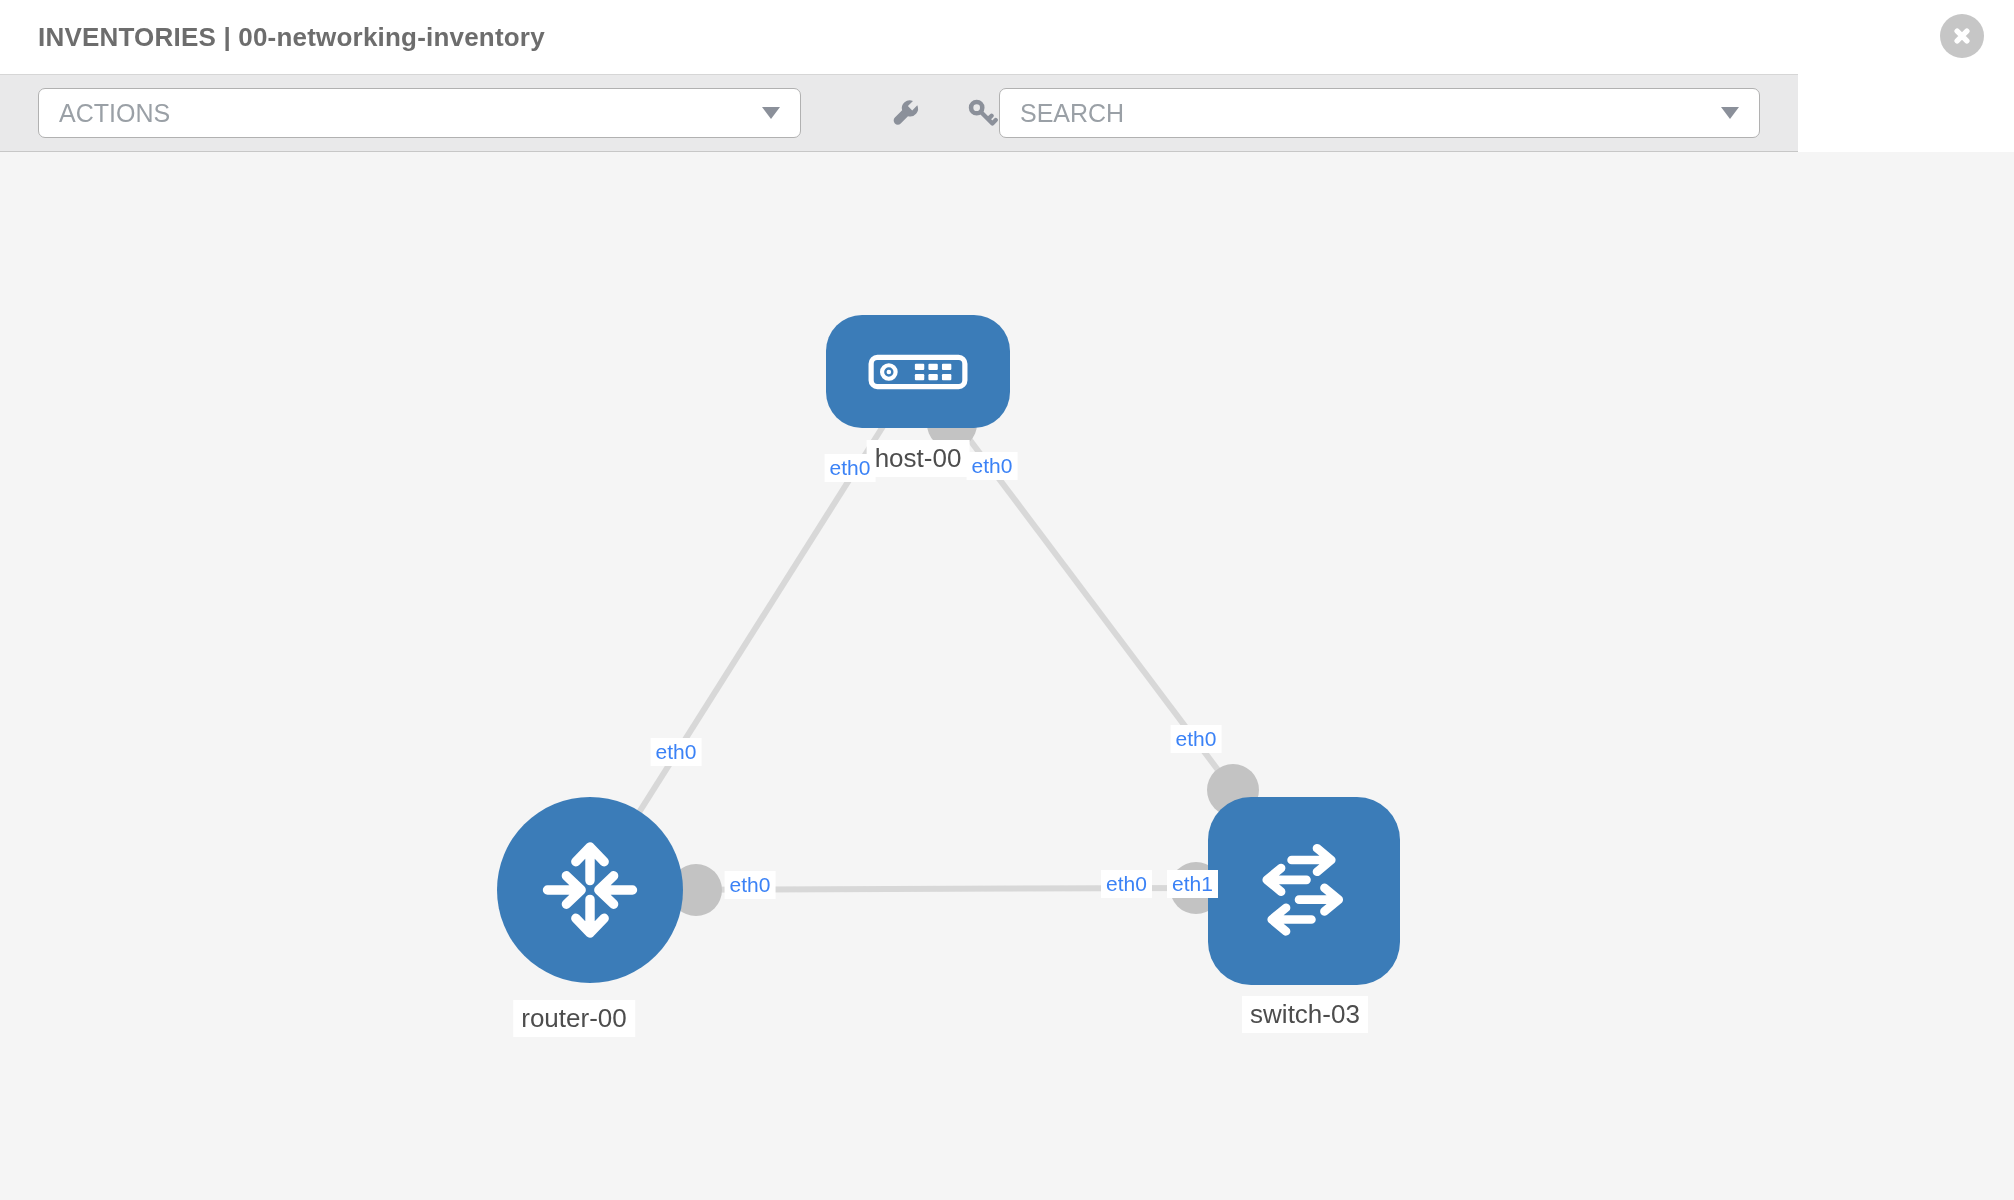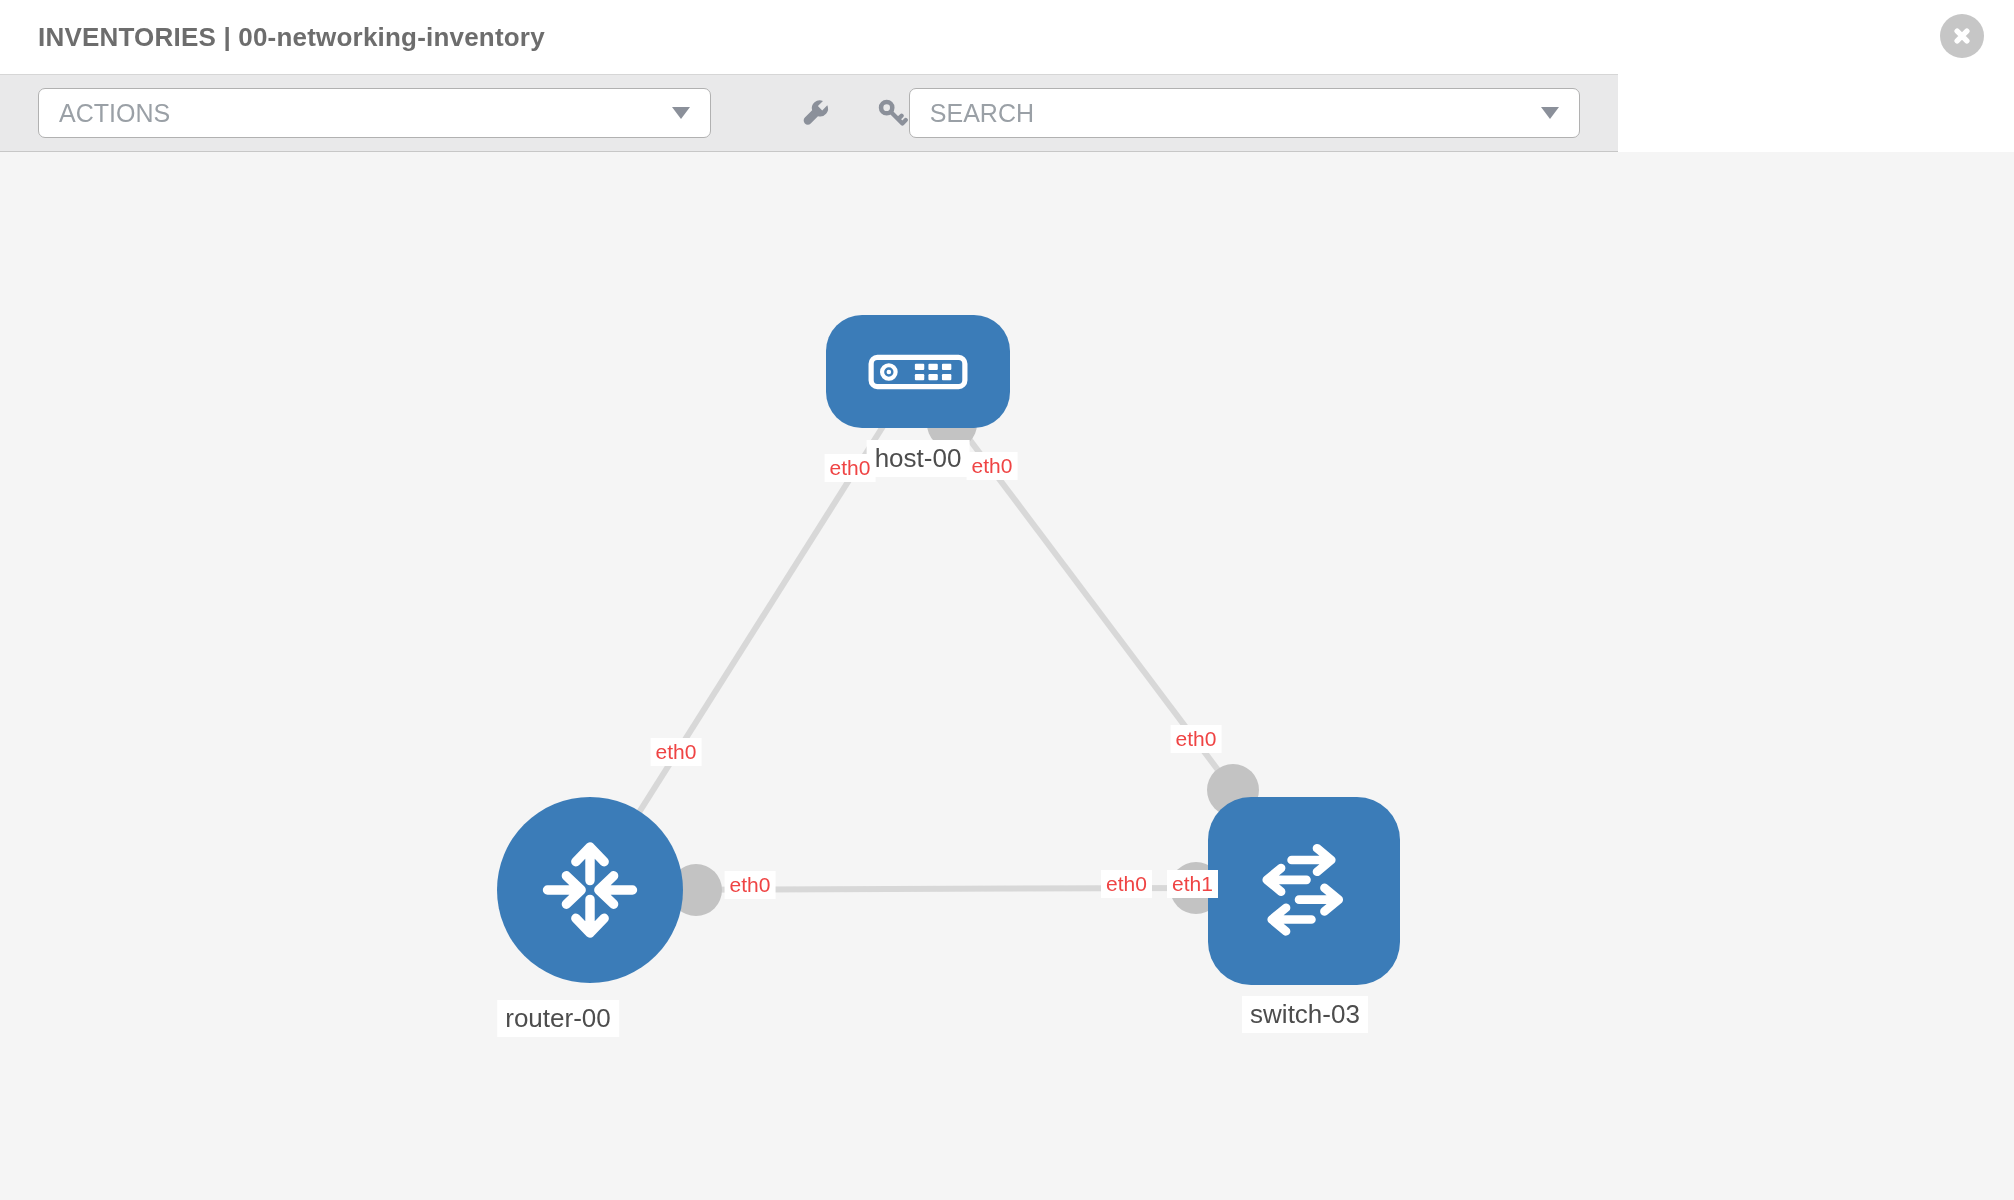--- a/index.html
+++ b/index.html
@@ -6,44 +6,44 @@
   html,body { background:#ffffff; }
   body { font-family:"Liberation Sans","DejaVu Sans",sans-serif; }
   .app { position:relative; width:2014px; height:1200px; background:#ffffff; overflow:hidden; }
 
   
   .hdr { position:absolute; left:0; top:0; width:2014px; height:74px; background:#ffffff; display:flex; align-items:center; padding:0 38px; }
   .hdr-title { font-size:26px; font-weight:bold; color:#6d6d6d; letter-spacing:.2px; }
   .close-btn { position:absolute; right:30px; top:14px; width:44px; height:44px; border-radius:50%; background:#c6c6c6; display:flex; align-items:center; justify-content:center; cursor:pointer; }
 
   
-  .tbar { position:absolute; left:0; top:74px; width:1618px; height:78px; background:#e9e9ea; border-top:1px solid #d6d6d6; border-bottom:1px solid #c7c7c7; display:flex; align-items:center; padding:0 38px; }
+  .tbar { position:absolute; left:0; top:74px; width:1798px; height:78px; background:#e9e9ea; border-top:1px solid #d6d6d6; border-bottom:1px solid #c7c7c7; display:flex; align-items:center; padding:0 38px; }
   .dd { height:50px; background:#ffffff; border:1px solid #b1b1b1; border-radius:7px; display:flex; align-items:center; justify-content:space-between; padding:0 20px; cursor:pointer; }
   .dd-actions { width:797px; }
   .dd-search  { width:795px;gap:16px; }
   .dd-label { font-size:25px; color:#9aa0a6; }
   .caret { width:0; height:0; border-left:9px solid transparent; border-right:9px solid transparent; border-top:12px solid #8b909a; }
   .tool-gap { flex:1; display:flex; align-items:center; justify-content:center; gap:42px; padding-left:88px; }
   .tool-ic { width:34px; height:34px; display:flex; align-items:center; justify-content:center; cursor:pointer; }
 
   
   .canvas { position:absolute; left:0; top:152px; width:2014px; height:1048px; background:#f5f5f5; overflow:hidden; }
   .links-layer { position:absolute; left:0; top:0; width:2014px; height:1048px; }
 
   .node { position:absolute; background:#3b7cb8; display:flex; align-items:center; justify-content:center; cursor:pointer; z-index:3; }
   .node-host   { left:826px;  top:163px; width:184px; height:113px; border-radius:36px; }
   .node-router { left:497px;  top:645px; width:186px; height:186px; border-radius:50%; }
   .node-switch { left:1208px; top:645px; width:192px; height:188px; border-radius:43px; }
 
   .nlabel { position:absolute; transform:translateX(-50%); background:#ffffff; color:#4d4d4d; font-size:26px; padding:3px 8px; white-space:nowrap; z-index:4; }
   .nl-host   { left:918px;  top:288px; }
-  .nl-router { left:558px;  top:848px; }
+  .nl-router { left:574px;  top:848px; }
   .nl-switch { left:1305px; top:844px; }
 
-  .plabel { position:absolute; background:#ffffff; color:#ef4444; font-size:21px; padding:2px 5px; white-space:nowrap; z-index:4; }
+  .plabel { position:absolute; background:#ffffff; color:#3b82f6; font-size:21px; padding:2px 5px; white-space:nowrap; z-index:4; }
   .pl-center { transform:translateX(-50%); }
   .pl-host-left    { left:850px;  top:302px; }
   .pl-host-right   { left:992px;  top:300px; }
   .pl-hr-mid       { left:676px;  top:586px; }
   .pl-hs-mid       { left:1196px; top:573px; }
   .pl-router-right { left:750px;  top:719px; }
   .pl-sw-back  { left:1101px; top:718px; z-index:4; }
   .pl-sw-front { left:1124px; top:718px; z-index:5;margin-left:43px; }
 </style>
 </head>

